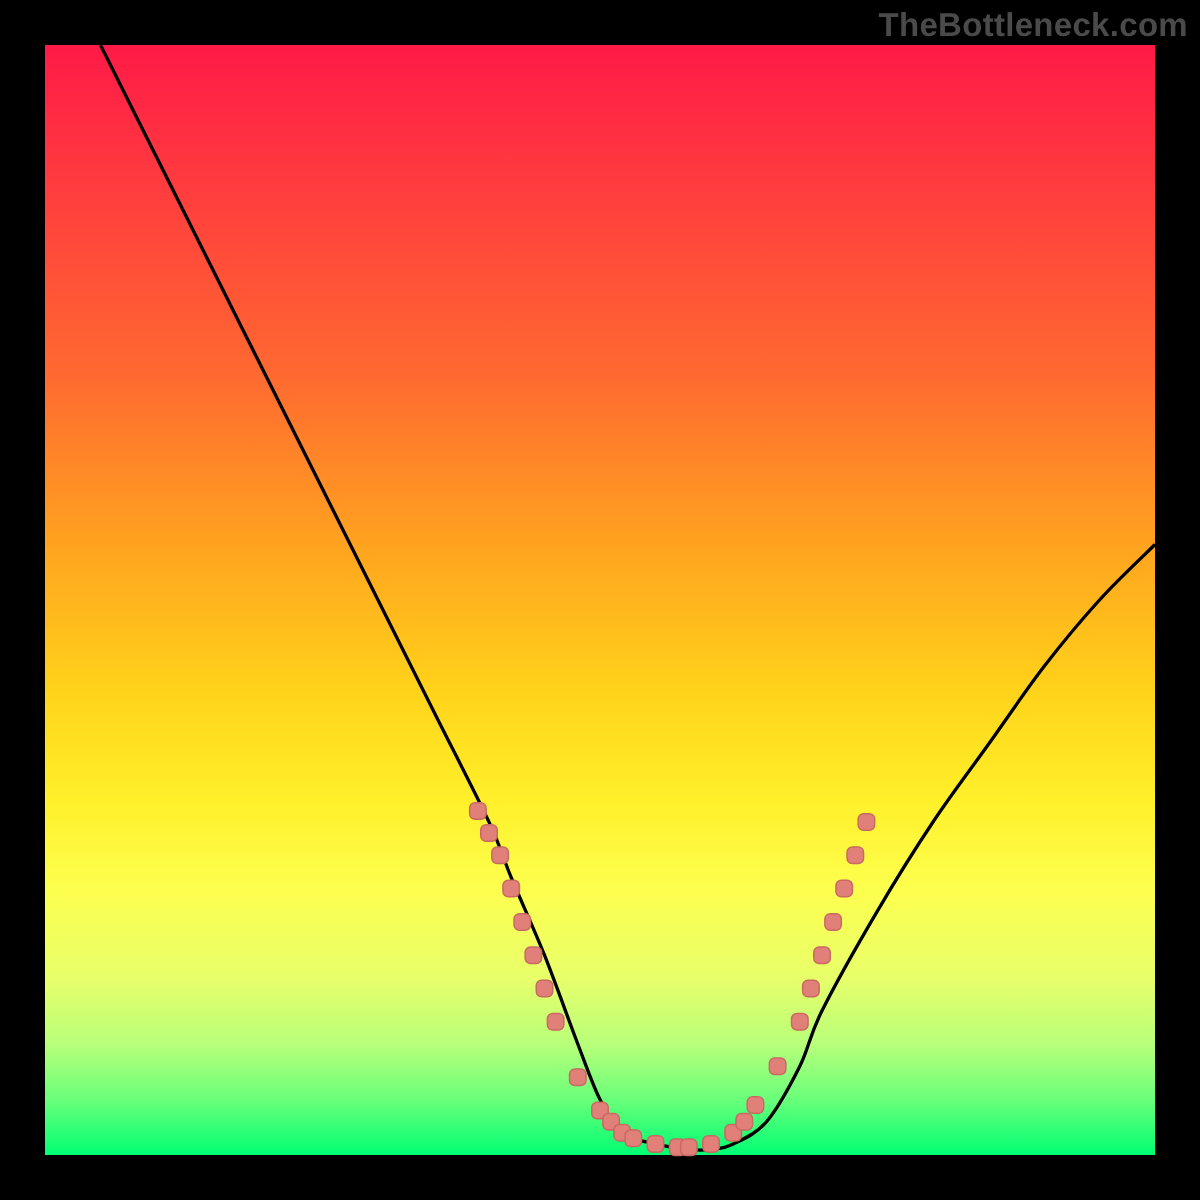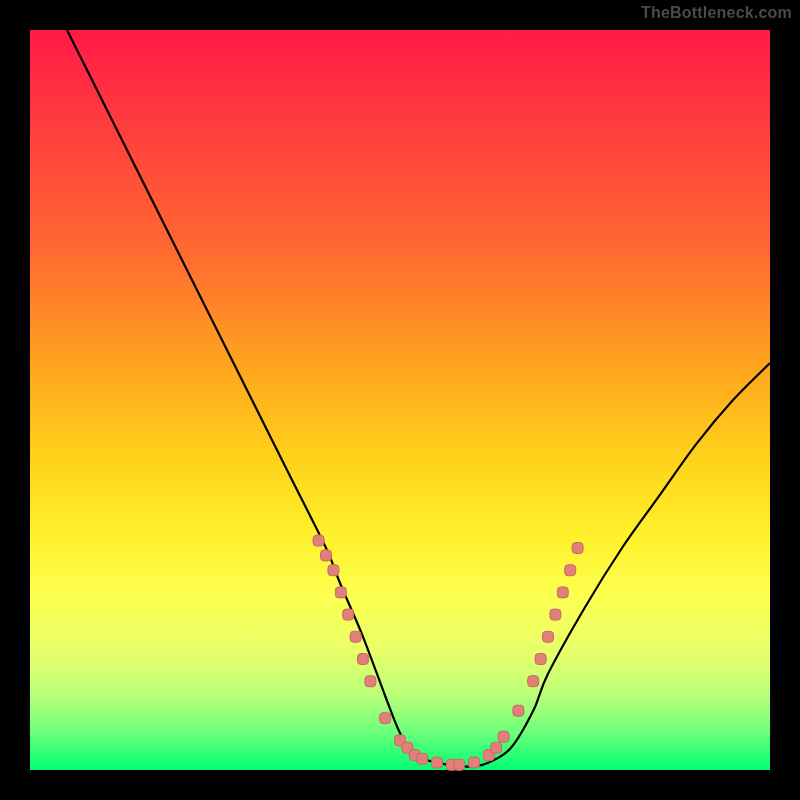--- a/index.html
+++ b/index.html
@@ -38,21 +38,21 @@
       #b8ff7a 90%,
       #6aff7a 95%,
       #00ff73 100%
     );
   }
   .watermark {
     position: absolute;
     top: 4px;
     right: 8px;
     color: #4a4a4a;
-    font-size: 16px;
+    font-size: 22px;
     font-weight: 600;
     letter-spacing: 0.2px;
     user-select: none;
   }
   svg.curve {
     position: absolute;
     left: 0;
     top: 0;
     width: 740px;
     height: 740px;

